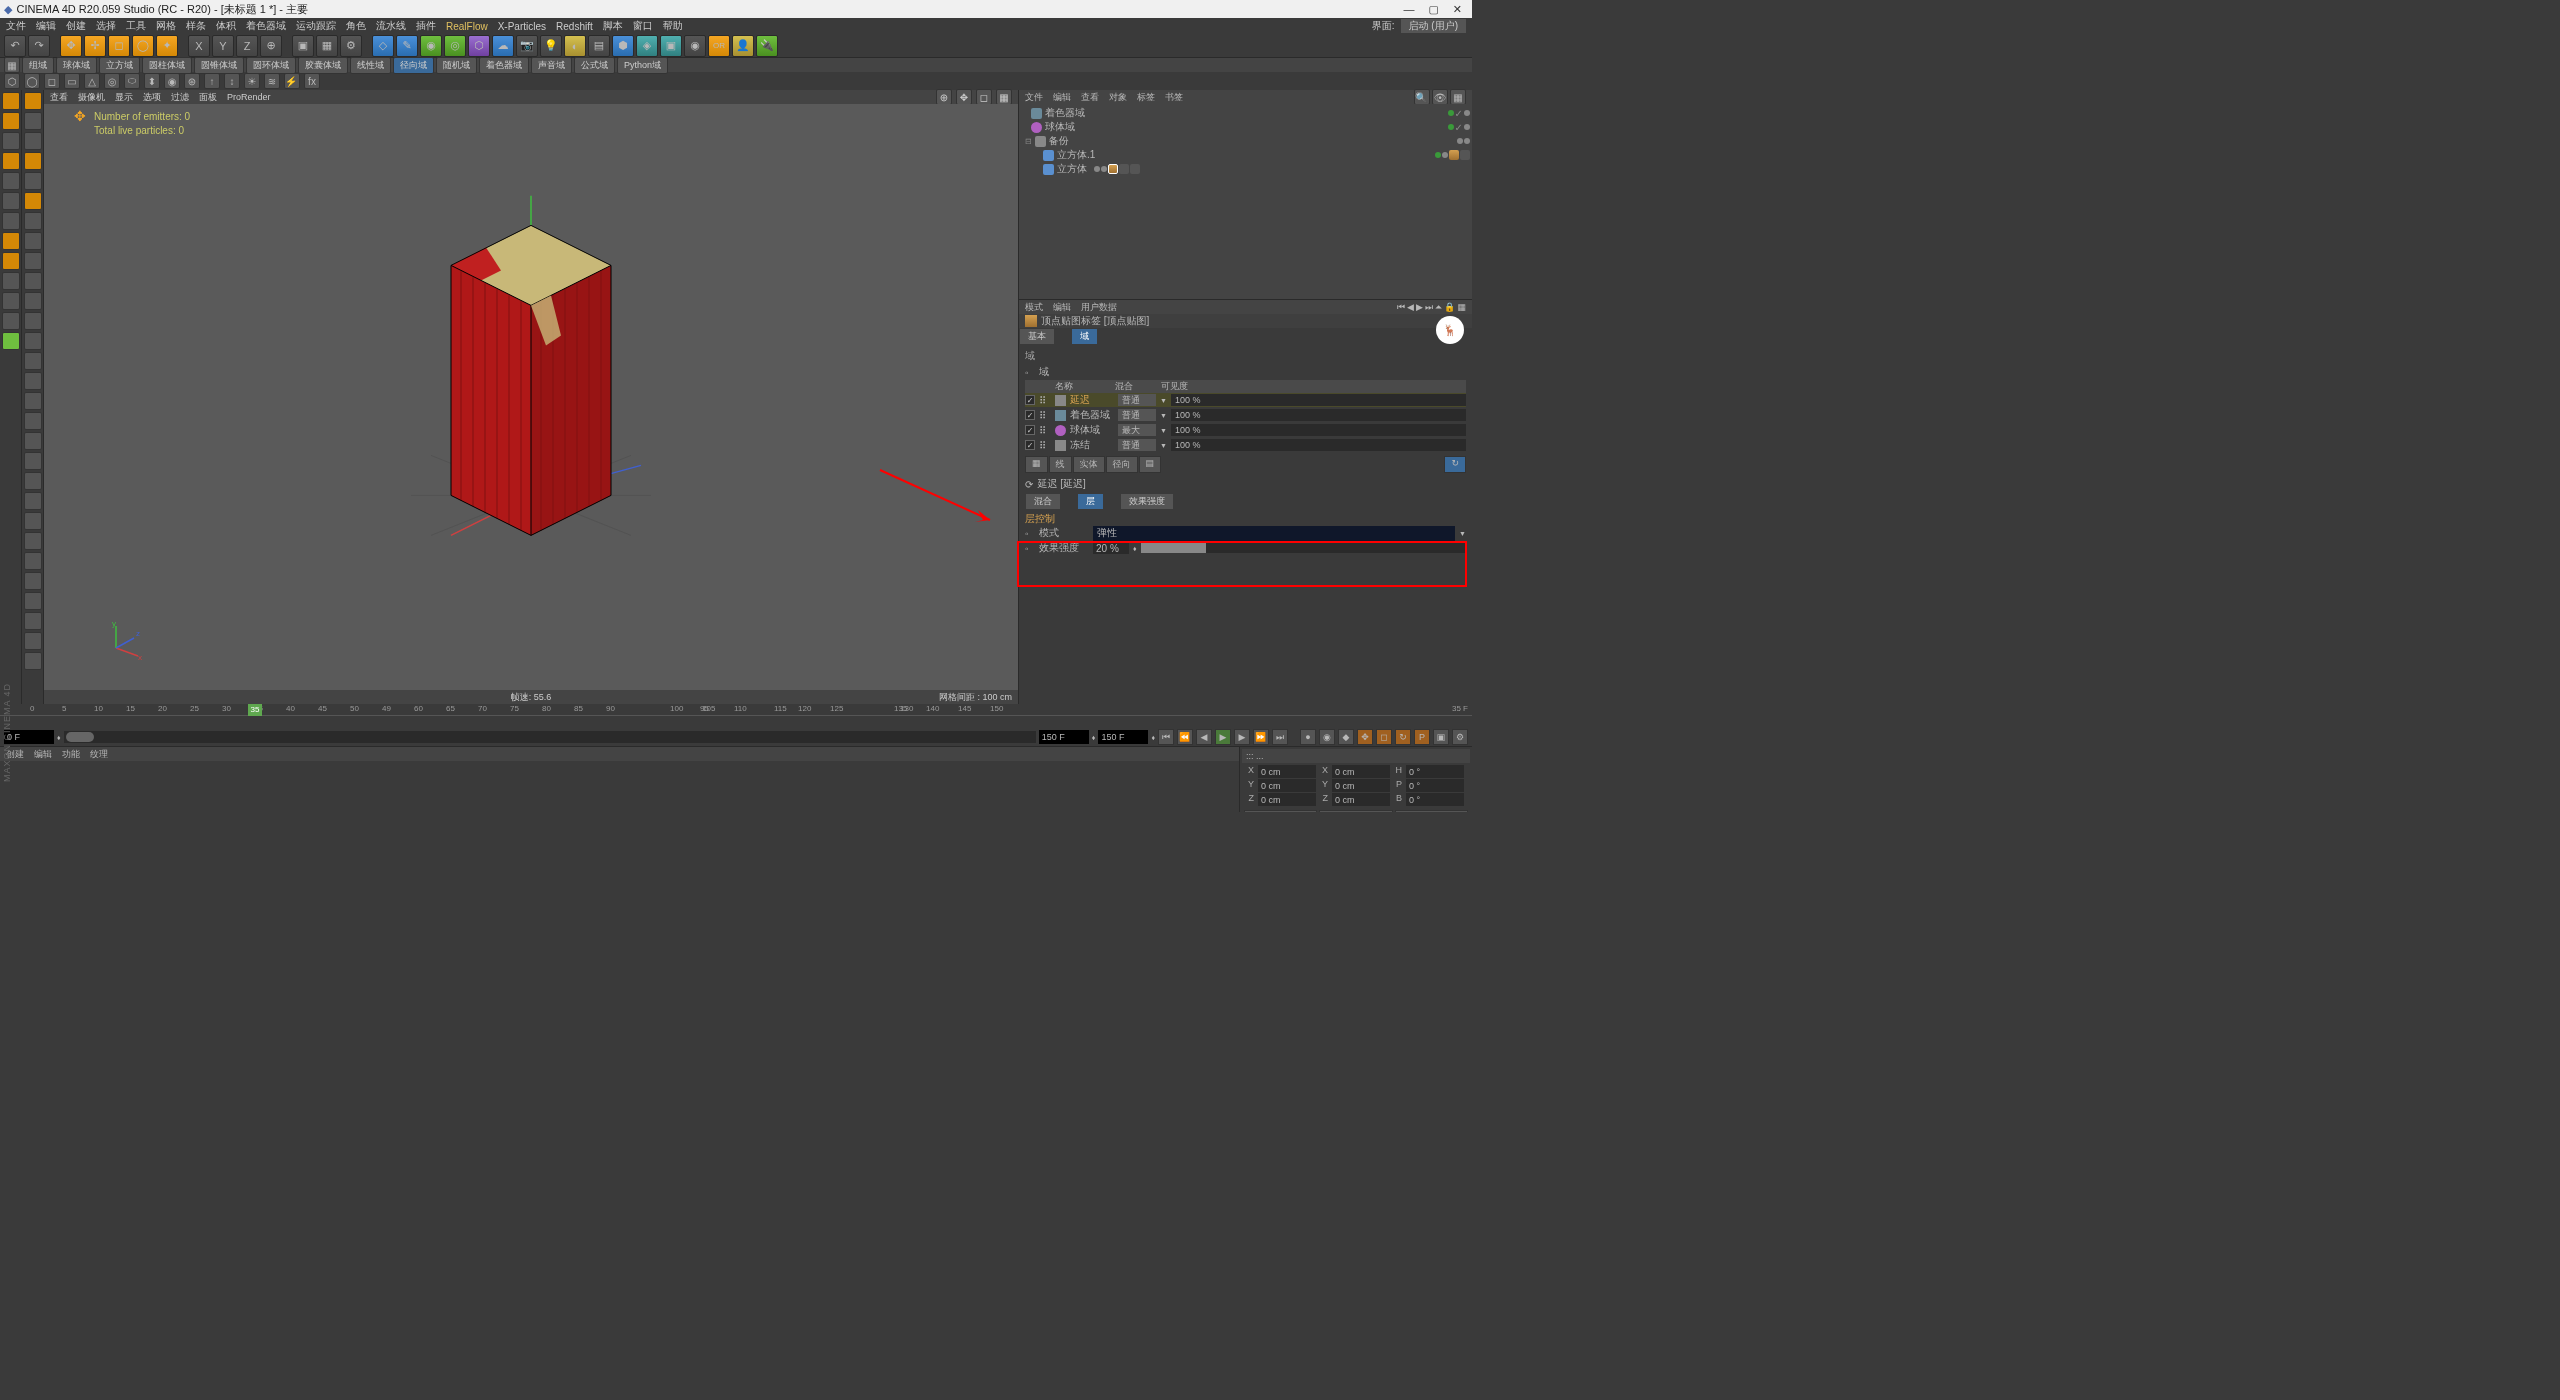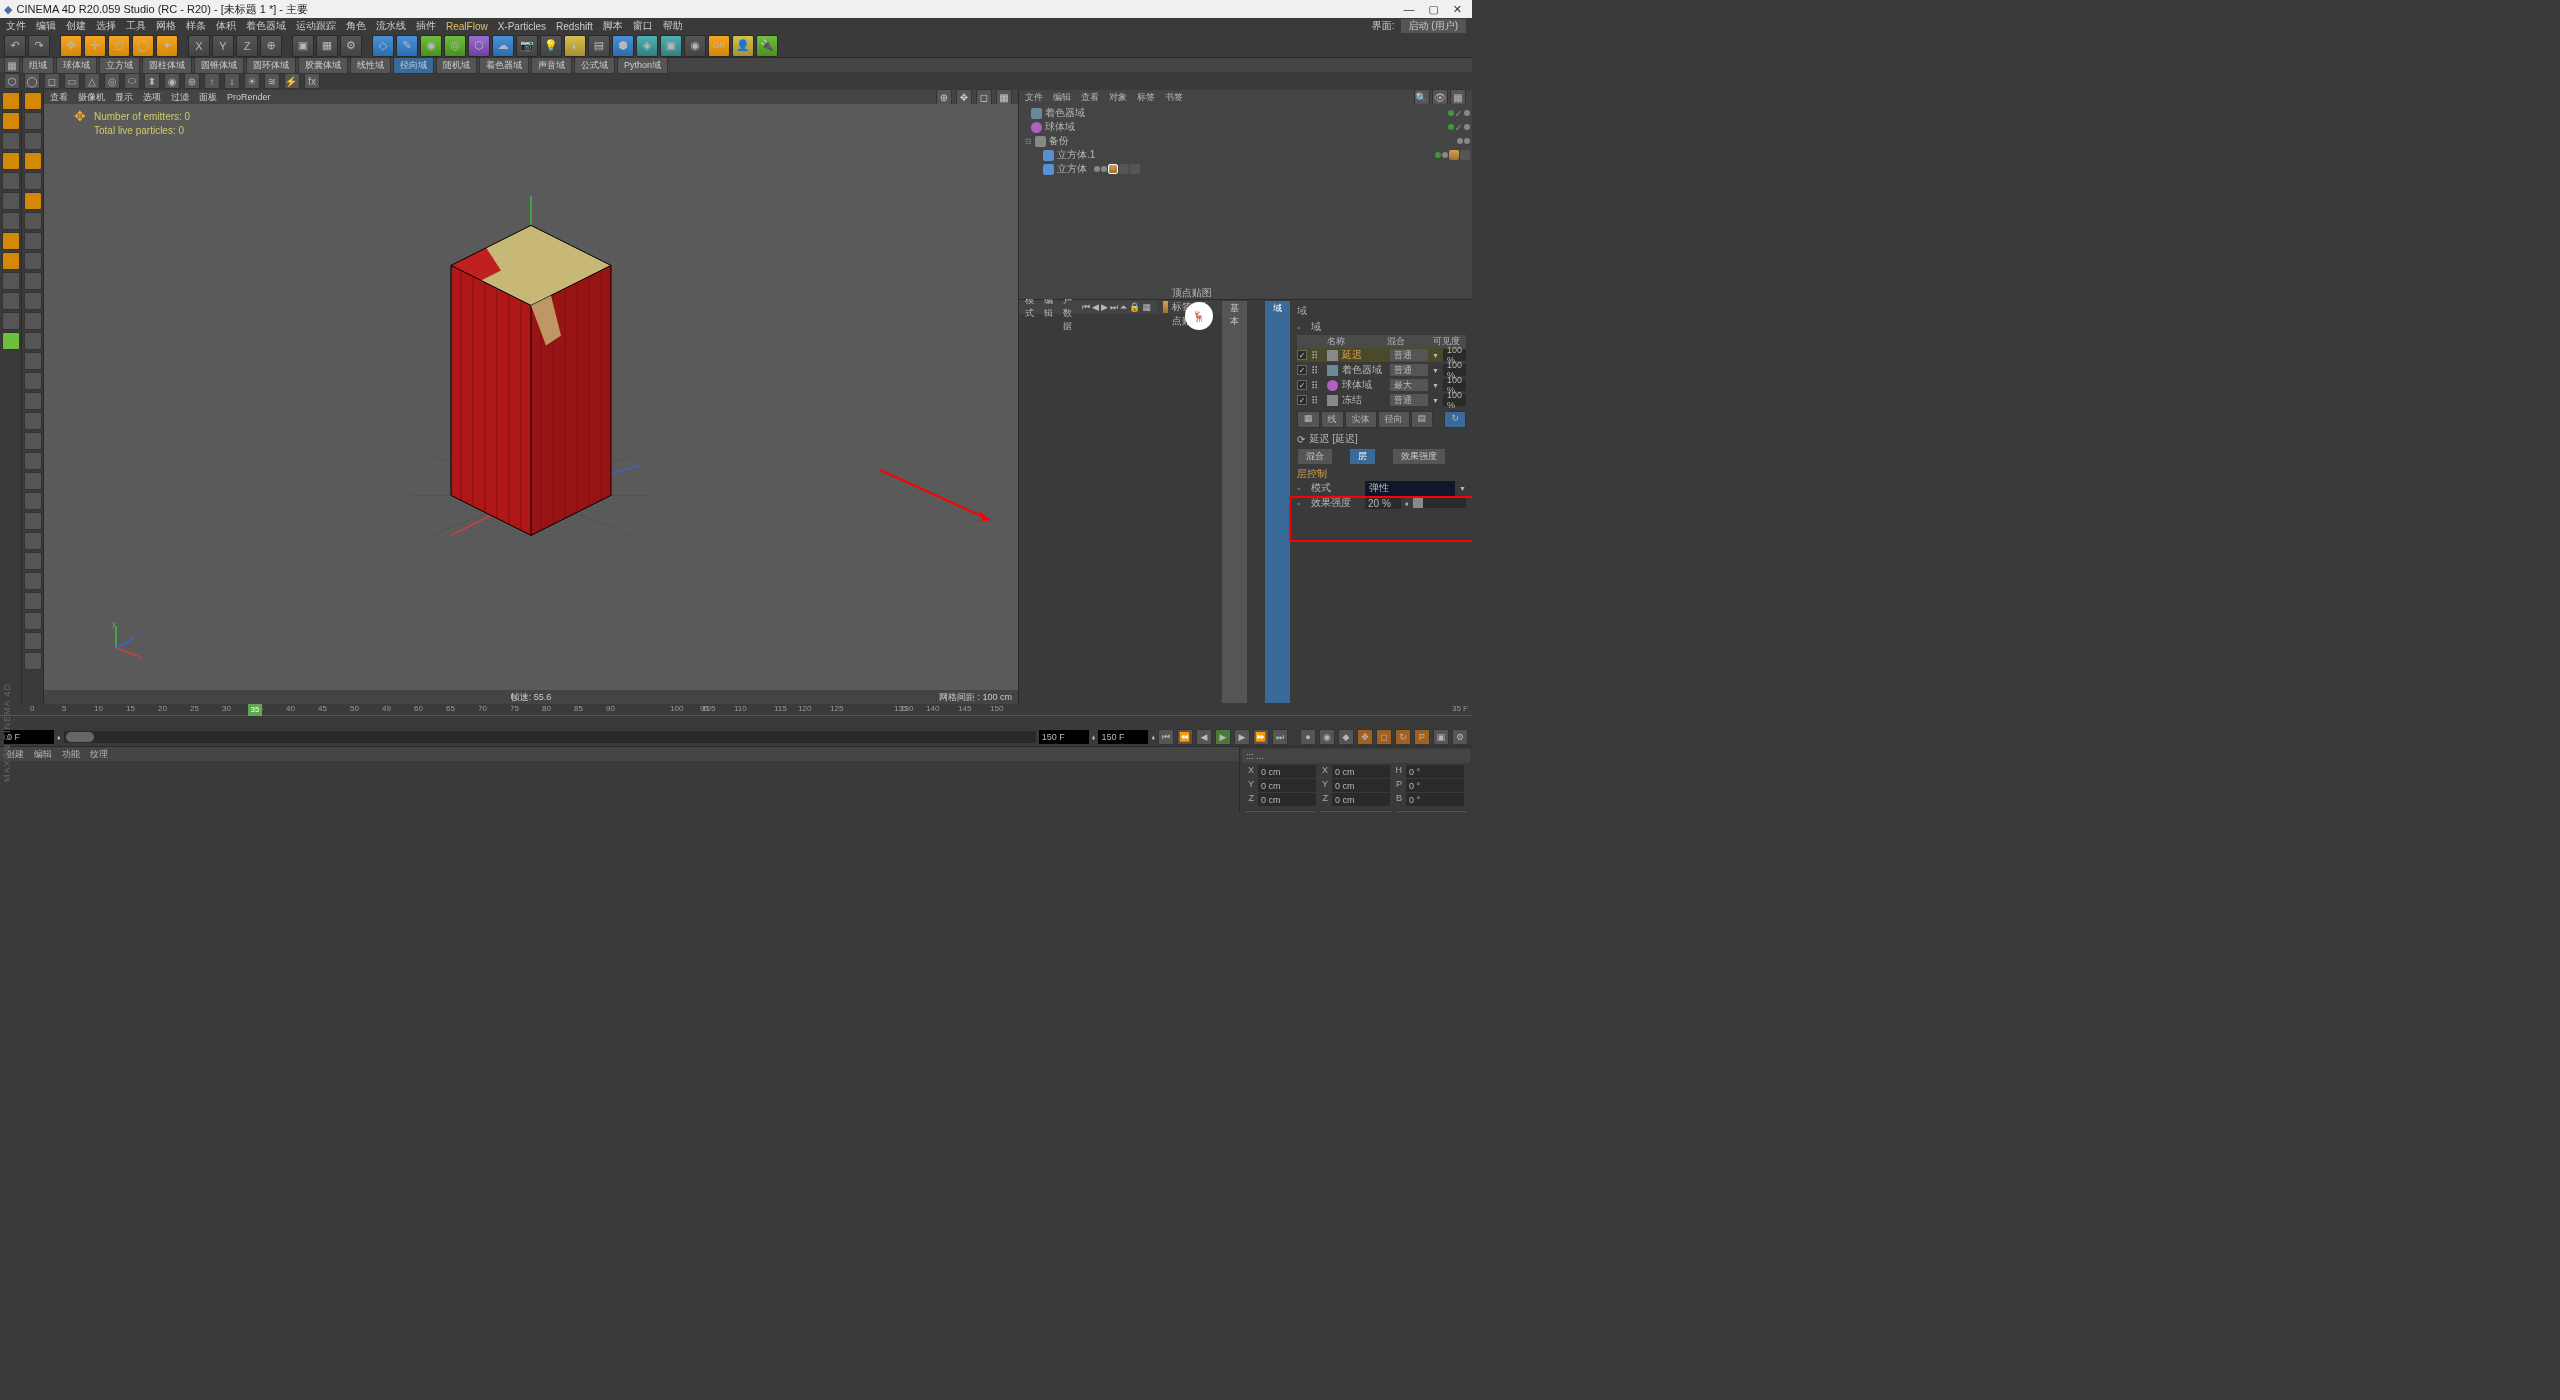--- a/index.html
+++ b/index.html
@@ -39,21 +39,21 @@
 .axiswidget { position:absolute; left:60px; bottom:30px; }
 .rightpanel { width:454px; display:flex; flex-direction:column; background:#3a3a3a; border-left:1px solid #2a2a2a; }
 .objmgr { height:210px; display:flex; flex-direction:column; border-bottom:1px solid #2a2a2a; }
 .panmenu { height:14px; background:#444; display:flex; align-items:center; gap:10px; padding:0 6px; font-size:9px; }
 .panmenu .pr { margin-left:auto; display:flex; gap:2px; }
 .objtree { flex:1; background:#444; padding:2px; font-size:10px; position:relative; }
 .objtree .row { display:flex; align-items:center; height:14px; gap:3px; }
 .objtree .ico { width:11px; height:11px; border-radius:2px; display:inline-block; }
 .objtree .dots { margin-left:auto; display:flex; gap:1px; align-items:center; }
 .dot { width:6px; height:6px; border-radius:50%; display:inline-block; }
-.attrmgr { flex:1; display:flex; flex-direction:row; }
+.attrmgr { flex:1; display:flex; flex-direction:column; }
 .attrhdr { height:14px; background:#444; display:flex; align-items:center; padding:0 6px; gap:10px; font-size:9px; }
 .attrhdr .navbtns { margin-left:auto; display:flex; gap:2px; align-items:center;}
 .attrtitle { height:14px; background:#3f3f3f; padding:0 6px; font-size:10px; display:flex; align-items:center; gap:4px; }
 .tabs { display:flex; gap:18px; padding:1px; }
 .tab { padding:1px 8px; background:#555; font-size:9px; color:#ccc; }
 .tab.sel { background:#3a6a9a; color:#fff; }
 .attrbody { flex:1; background:#3a3a3a; padding:4px 6px; font-size:10px; position:relative; }
 .fldrow { display:flex; align-items:center; height:14px; gap:4px; margin-bottom:1px; }
 .fldrow .chk { width:10px; height:10px; background:#2a2a2a; border:1px solid #666; display:inline-flex; align-items:center; justify-content:center; font-size:8px; color:#ccc;}
 .fldrow .drop { background:#555; padding:0 4px; height:12px; display:flex; align-items:center; width:38px; font-size:9px;}

